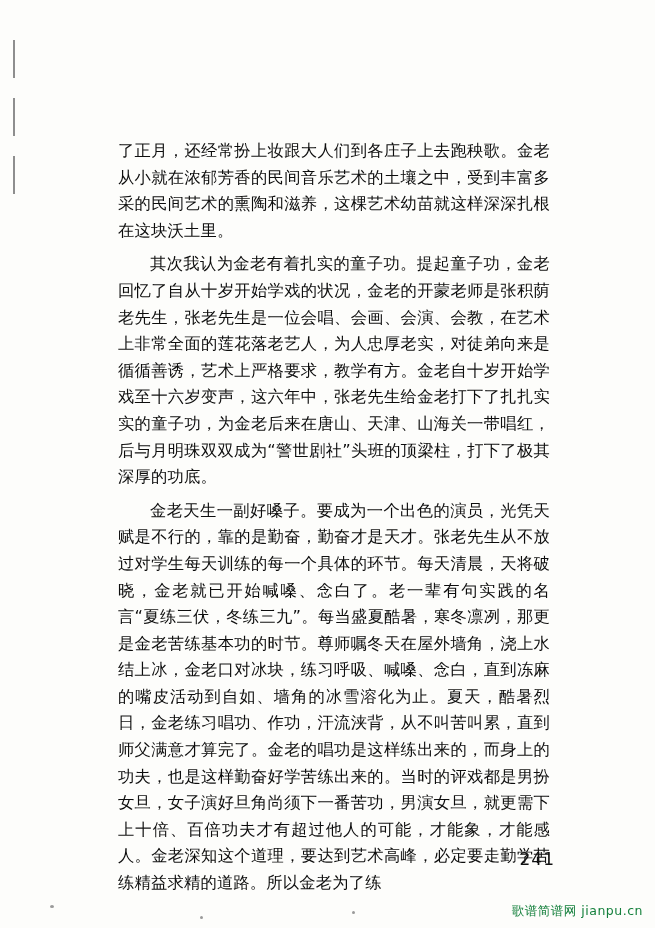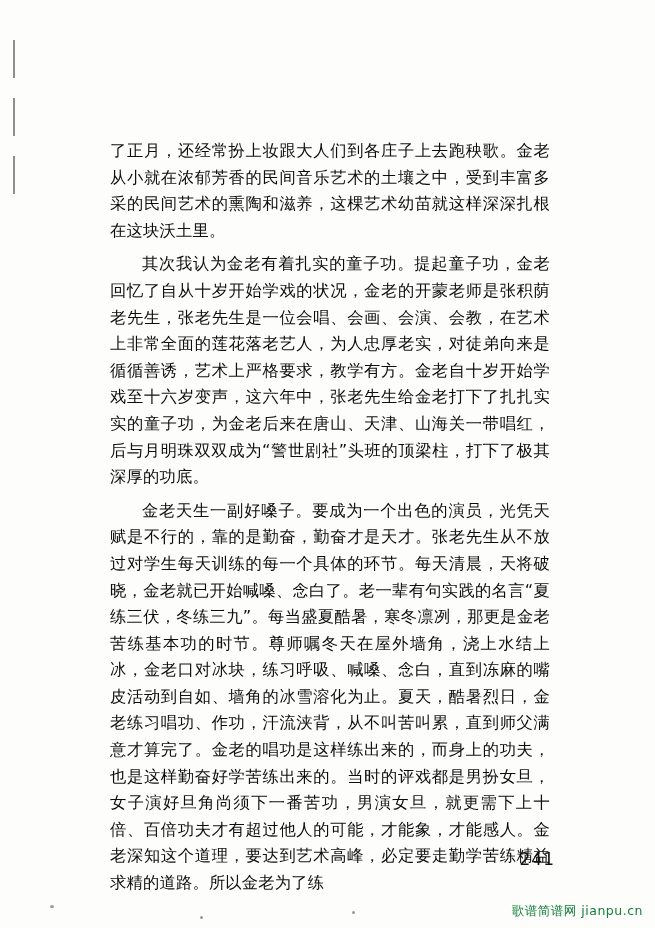--- a/index.html
+++ b/index.html
@@ -40,21 +40,21 @@
   }
 
   .text-column {
     position: absolute;
     left: 110px;
     top: 138px;
     width: 440px;
   }
 
   p.para {
-    margin: 0 0 0 0;
+    margin: 0 0 0 8px;
     font-family: "DejaVu Sans", sans-serif;
     font-size: 16.3px;
     line-height: 26.6px;
     color: #0d0d0d;
     text-align: justify;
     text-justify: inter-character;
     text-indent: 0;
     letter-spacing: 0.2px;
   }
   p.para.indent {

